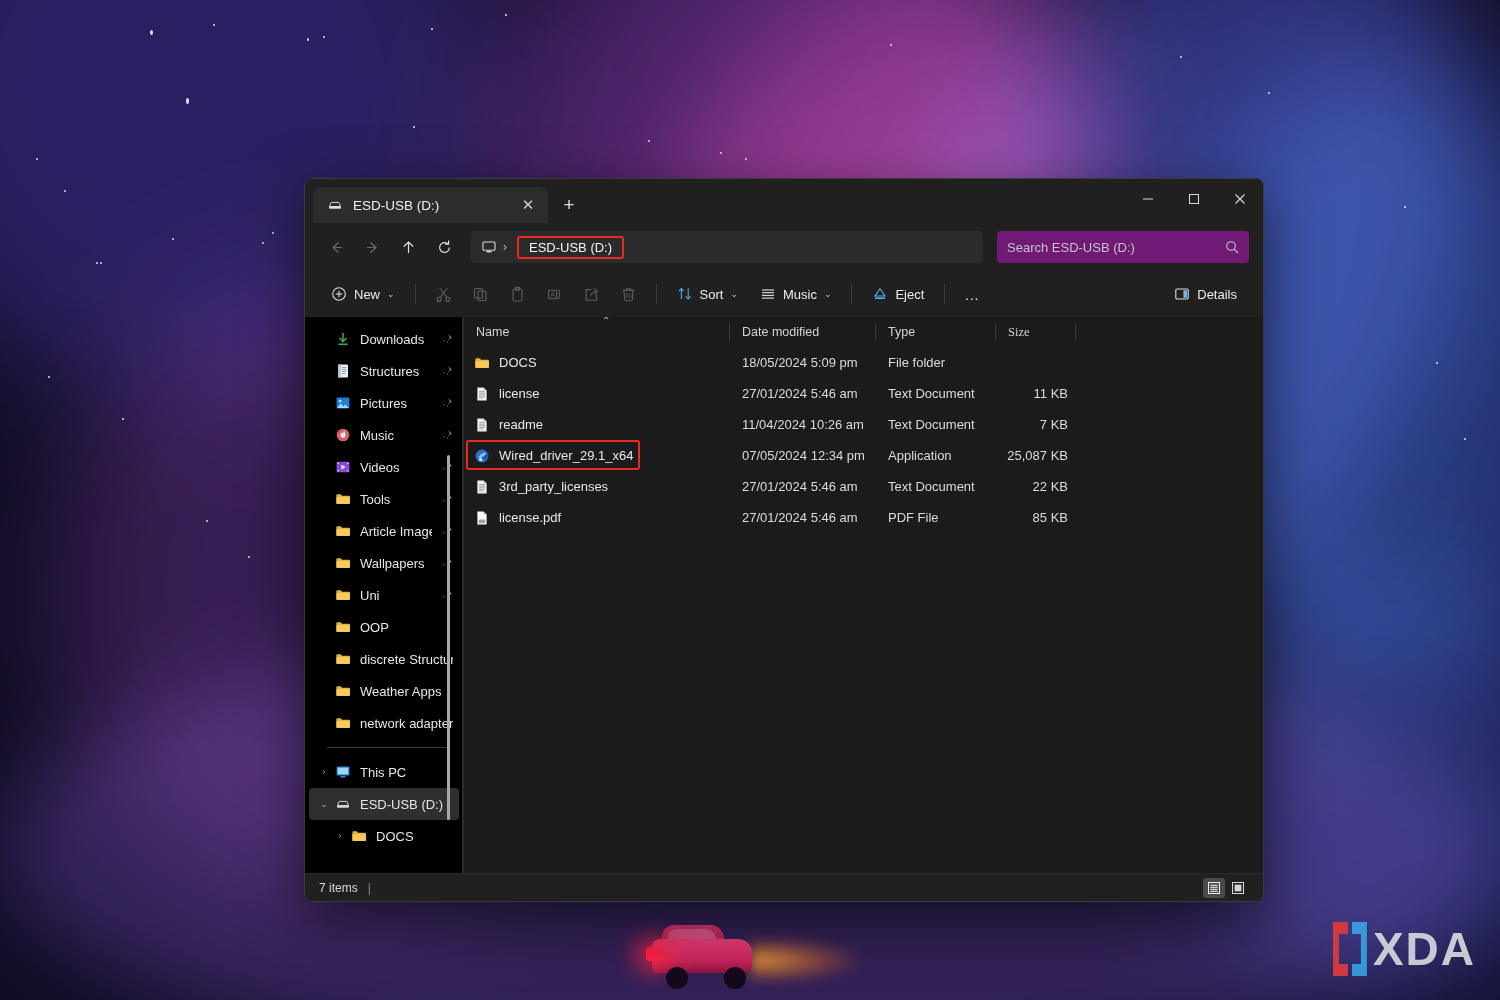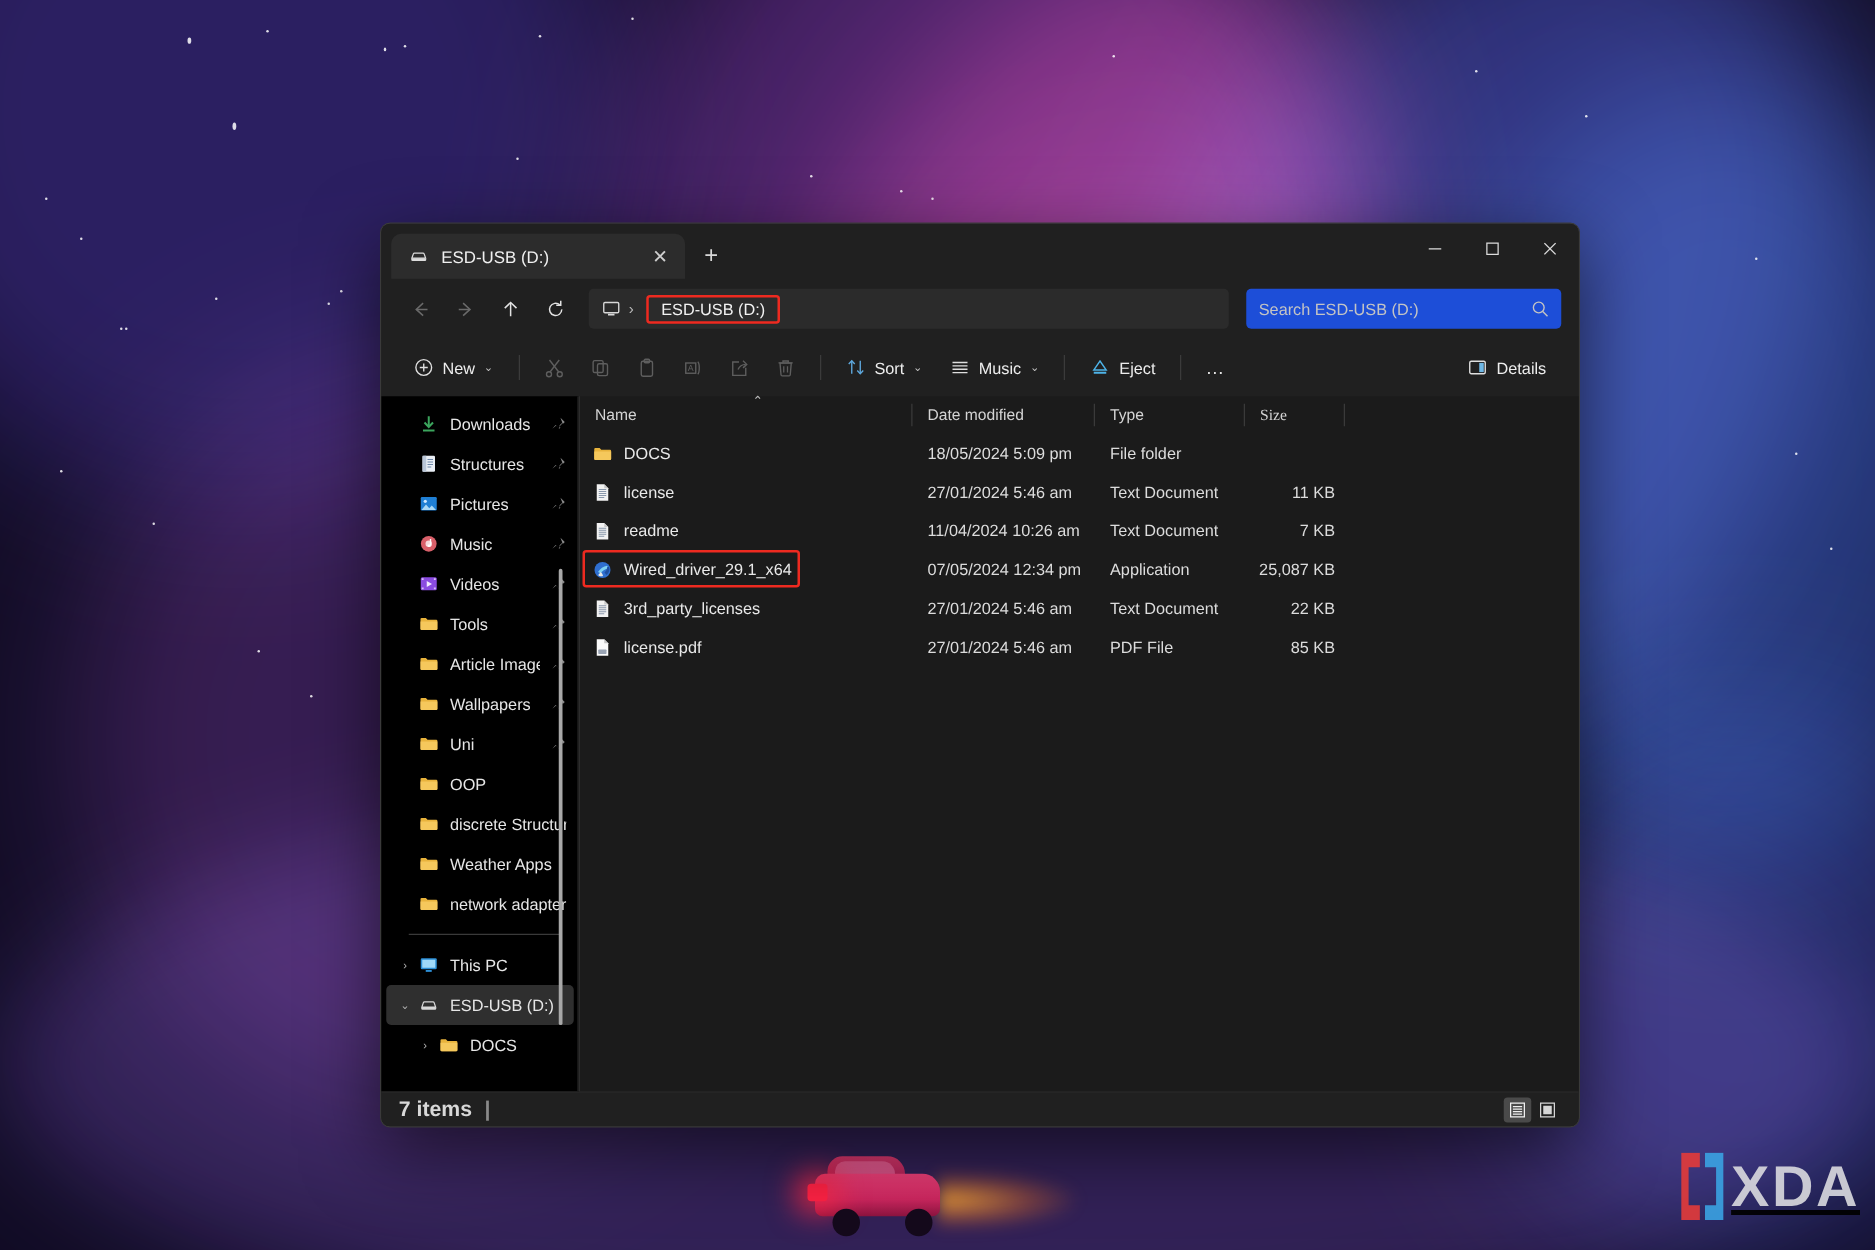--- a/index.html
+++ b/index.html
@@ -36,21 +36,21 @@
     background: rgba(255,140,190,.45); border-radius: 8px 10px 2px 2px;
   }
   .wheel { position: absolute; bottom: -4px; width: 22px; height: 22px; background: #150a1c; border-radius: 50%; }
   .taillight { position: absolute; left: 6px; top: 22px; width: 16px; height: 14px;
     background: #ff2244; border-radius: 3px; box-shadow: 0 0 22px 10px rgba(255,40,70,.75); }
   #exhaust { position: absolute; left: 110px; top: 12px; width: 110px; height: 46px;
     background: radial-gradient(ellipse at 10% 50%, rgba(255,168,50,.85) 0%, rgba(255,120,30,.35) 45%, rgba(255,90,30,0) 75%);
     filter: blur(6px); }
 
   
-  #xda { position: absolute; right: 12px; bottom: 24px; display: flex; align-items: center; gap: 6px; opacity: .92; text-decoration: underline; }
+  #xda { position: absolute; right: 24px; bottom: 24px; display: flex; align-items: center; gap: 6px; opacity: .92; }
   #xda-brk { position: relative; width: 34px; height: 54px; }
   #xda-brk .l, #xda-brk .r { position: absolute; top: 0; width: 15px; height: 54px; }
   #xda-brk .l { left: 0; background: #e03b3b; clip-path: polygon(0 0,100% 0,100% 22%,40% 22%,40% 78%,100% 78%,100% 100%,0 100%); }
   #xda-brk .r { right: 0; background: #3aa0e0; clip-path: polygon(100% 0,0 0,0 22%,60% 22%,60% 78%,0 78%,0 100%,100% 100%); }
   #xda-text { font-size: 46px; font-weight: bold; color: #d7d7dd; letter-spacing: 2px; font-family: "Liberation Sans", sans-serif; }
 
   
   #explorer {
     position: absolute; left: 304px; top: 178px; width: 960px; height: 724px;
     background: #202020; border-radius: 8px;
@@ -82,21 +82,21 @@
   #crumbbar {
     flex: 1; height: 32px; background: #2b2b2b; border-radius: 4px; margin-left: 8px;
     display: flex; align-items: center; padding: 0 10px; gap: 4px; font-size: 13px; position: relative;
   }
   #crumb-highlight {
     border: 2px solid #ee2a20; border-radius: 3px; padding: 2px 10px; margin-left: 4px;
     display: flex; align-items: center; color: #f2f2f2; font-size: 13px;
   }
   .crumbsep { color: #b9b9b9; font-size: 12px; padding: 0 2px; }
   #searchbox {
-    width: 252px; height: 32px; background: #1d4ed8; border-radius: 4px; margin-left: 12px;
+    width: 252px; height: 32px; background: #701a75; border-radius: 4px; margin-left: 12px;
     display: flex; align-items: center; padding: 0 10px; gap: 8px; font-size: 13px; color: #c4c4c4;
   }
   #searchbox .txt { flex: 1; }
 
   
   #cmdbar { height: 46px; display: flex; align-items: center; padding: 0 16px; gap: 2px; flex: 0 0 auto; background:#202020; }
   .cmd { height: 32px; display: flex; align-items: center; gap: 7px; padding: 0 10px; border-radius: 4px; font-size: 13px; color: #ededed; }
   .cmd.icononly { padding: 0 9px; }
   .cmd.dis { color: #5e5e5e; }
   .vsep { width: 1px; height: 20px; background: #3b3b3b; margin: 0 8px; }
@@ -139,22 +139,22 @@
 
   .row { height: 31px; display: flex; align-items: center; font-size: 13px; color: #e9e9e9; position: relative; }
   .cell { padding-left: 12px; overflow: hidden; white-space: nowrap; }
   .cell.name { width: 266px; display: flex; align-items: center; gap: 9px; padding-left: 10px; }
   .cell.date { width: 146px; color: #dcdcdc; }
   .cell.type { width: 120px; color: #dcdcdc; }
   .cell.size { width: 80px; text-align: right; padding-left: 0; padding-right: 8px; color: #dcdcdc; }
   .rowhl { position: absolute; left: 2px; top: 0px; width: 174px; height: 30px; border: 2px solid #ee2a20; border-radius: 3px; pointer-events: none; }
 
   
-  #statusbar { height: 28px; display: flex; align-items: center; padding: 0 14px; font-size: 17px;
-    color: #d8d8d8; background: #202020; flex: 0 0 auto; border-top: 1px solid #2a2a2a; justify-content: space-between; font-weight: bold; }
+  #statusbar { height: 28px; display: flex; align-items: center; padding: 0 14px; font-size: 12px;
+    color: #d8d8d8; background: #202020; flex: 0 0 auto; border-top: 1px solid #2a2a2a; justify-content: space-between; }
   #statusleft { display: flex; align-items: center; gap: 10px; }
   #statusright { display: flex; align-items: center; gap: 2px; }
   .viewbtn { width: 22px; height: 20px; display: flex; align-items: center; justify-content: center; border-radius: 3px; }
   .viewbtn.active { background: #4a4a4a; }
 </style>
 </head>
 <body>
 
 <div id="wallpaper">
   <div class="neb" style="left:480px;top:-160px;width:620px;height:820px;background:#6a2a8c;opacity:.55;"></div>

